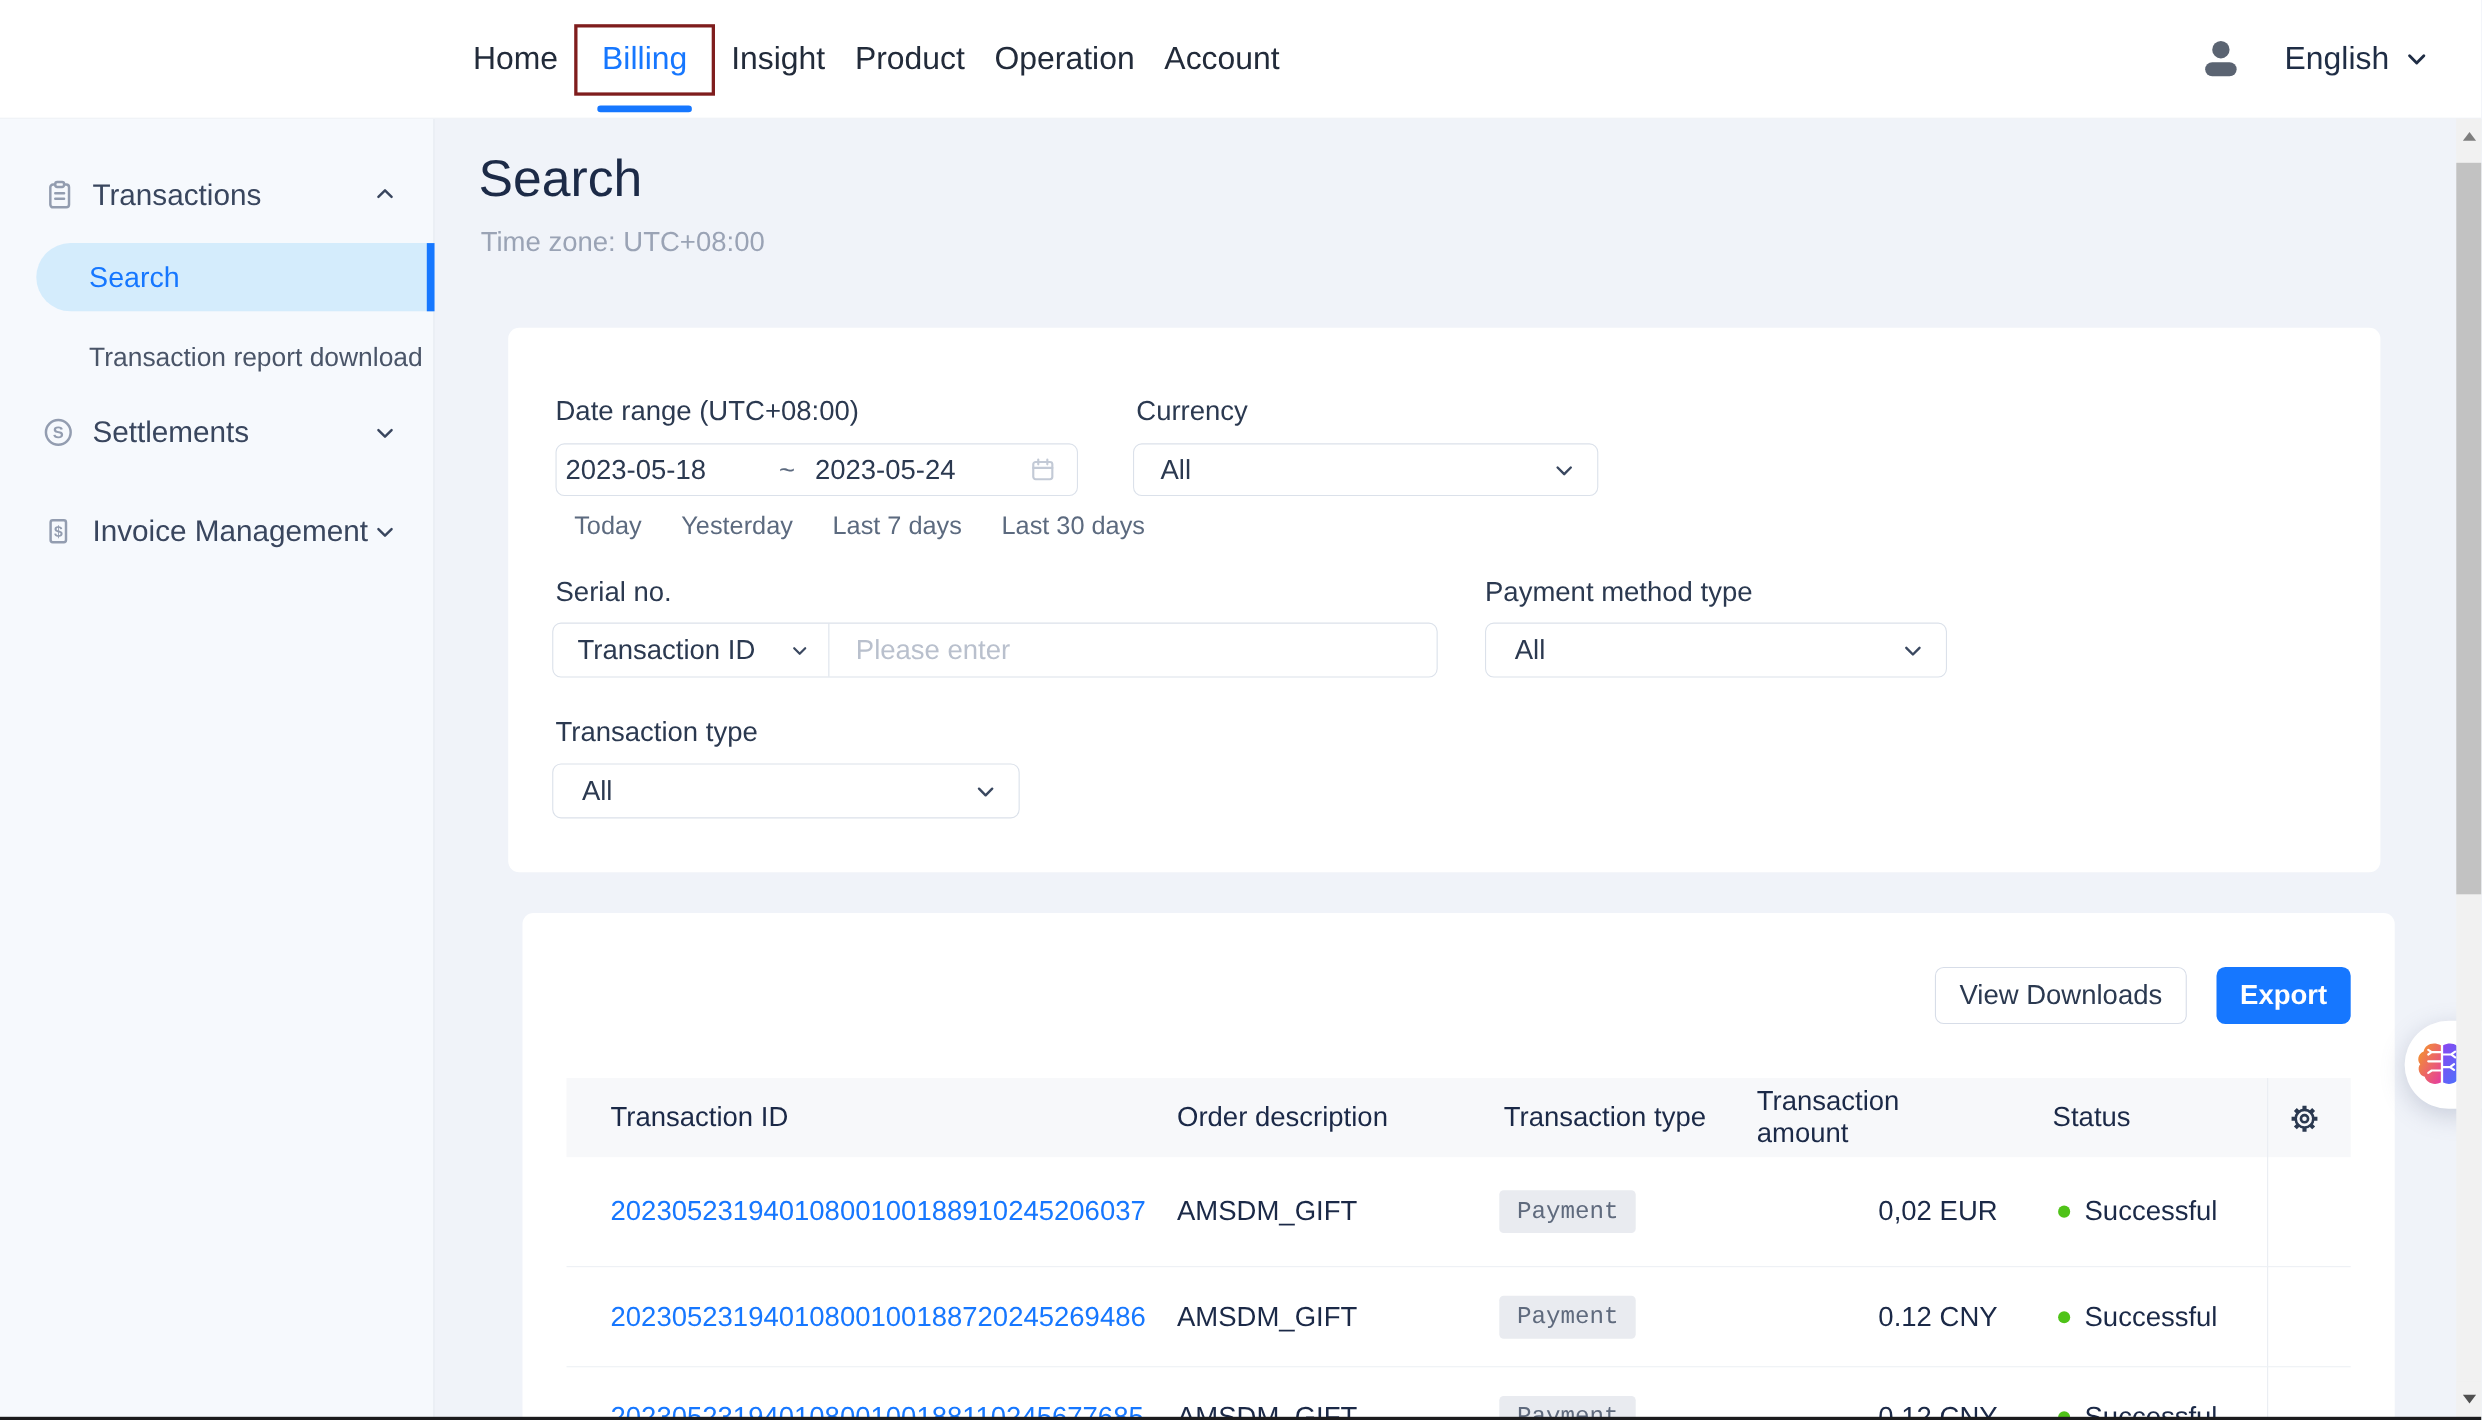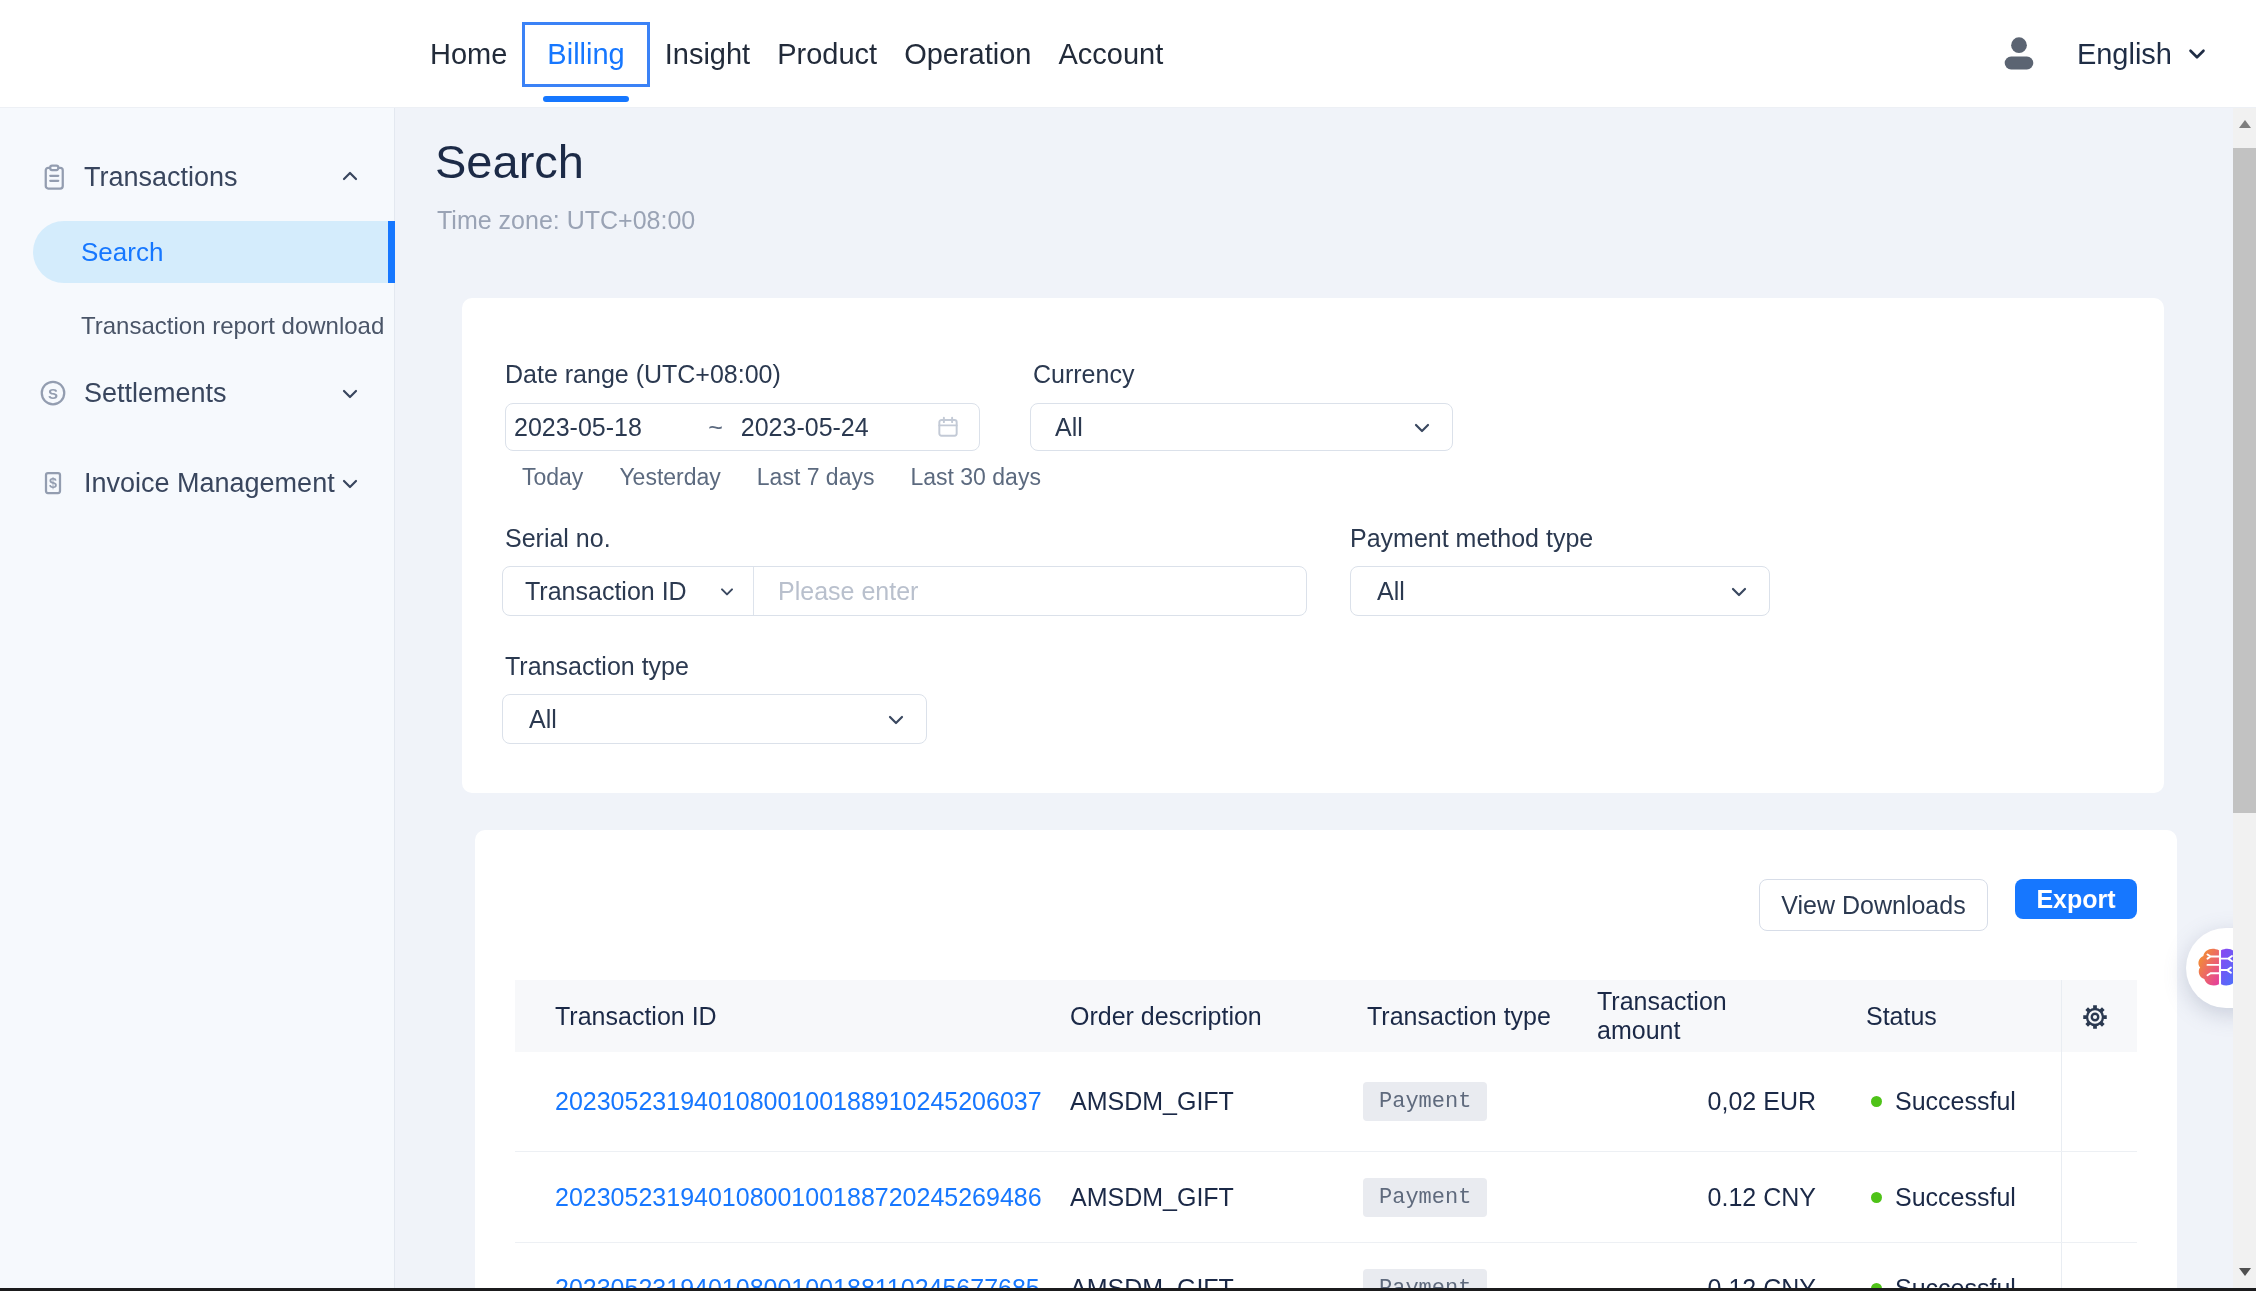--- a/index.html
+++ b/index.html
@@ -11,21 +11,21 @@
   .topbar { position:absolute; left:0; top:0; width:2256px; height:108px; background:#ffffff; border-bottom:1px solid #edf0f5; z-index:10; }
   .brand { position:absolute; left:24px; top:0; height:108px; display:flex; align-items:center; gap:16px; cursor:pointer; }
   .logo-mark { width:54px; height:54px; border-radius:12px; background:#1677ff; display:flex; align-items:center; justify-content:center; }
   .wordmark { position:relative; font-size:45px; font-weight:bold; letter-spacing:-1px; color:#0f1320; }
   .wordmark .i-dot { position:absolute; left:49px; top:3px; width:10px; height:10px; border-radius:50%; background:#1677ff; }
   .tagline { font-size:16px; font-weight:bold; color:#14181f; line-height:20px; letter-spacing:.2px; margin-left:4px; }
 
   .topnav { position:absolute; left:430px; top:0; height:108px; display:flex; align-items:center; gap:27px; }
   .nav-item { font-size:29px; color:#222b3a; cursor:pointer; white-space:nowrap; }
   .nav-item.active { color:#1677ff; }
-  .nav-billing-wrap { position:relative; border:3px solid #3b82f6; padding:13px 22px; margin:16px -12px; }
+  .nav-billing-wrap { position:relative; border:3px solid #7f1d1d; padding:13px 22px; margin:16px -12px; }
   .nav-billing-wrap::after { content:""; position:absolute; left:50%; transform:translateX(-50%); bottom:-18px; width:86px; height:6px; border-radius:3px; background:#1677ff; }
 
   .top-right { position:absolute; right:46px; top:0; height:108px; display:flex; align-items:center; gap:36px; }
   .lang { display:flex; align-items:center; gap:12px; font-size:29px; color:#1f2d45; cursor:pointer; }
 
   
   .sidebar { position:absolute; left:0; top:108px; width:395px; height:1183px; background:#f6f9fd; border-right:1px solid #e3e8f0; z-index:5; }
   .side-row { position:absolute; left:0; width:100%; display:flex; align-items:center; padding:0 32px 0 38px; cursor:pointer; }
   .side-row .lbl { margin-left:16px; font-size:27px; color:#39465e; }
   .side-row .chev { margin-left:auto; display:flex; }
@@ -60,21 +60,21 @@
   .serial-box { left:40px; top:268px; width:805px; height:50px; padding:0; }
   .serial-select { display:flex; align-items:center; width:251px; height:100%; padding:0 16px 0 22px; border-right:1px solid #dde3ec; cursor:pointer; }
   .serial-select .chev { margin-left:auto; display:flex; }
   .serial-input { flex:1; height:100%; border:none; outline:none; background:transparent; padding:0 20px 0 24px; font-size:25px; font-family:"Liberation Sans",sans-serif; color:#2b3950; }
   .serial-input::placeholder { color:#b9c0cd; }
   .pm-box { left:888px; top:268px; width:420px; height:50px; padding:0 18px 0 26px; }
   .tt-box { left:40px; top:396px; width:425px; height:50px; padding:0 18px 0 26px; }
 
   .btn { position:absolute; display:flex; align-items:center; justify-content:center; font-size:25px; border-radius:8px; cursor:pointer; }
   .btn-secondary { left:1284px; top:49px; width:229px; height:52px; background:#fff; border:1px solid #d7dde8; color:#2b3950; }
-  .btn-primary { left:1540px; top:49px; width:122px; height:40px; background:#1677ff; color:#fff; font-weight:bold; border:none; }
+  .btn-primary { left:1540px; top:49px; width:122px; height:52px; background:#1677ff; color:#fff; font-weight:bold; border:none; }
 
   .thead { position:absolute; left:40px; top:150px; width:1622px; height:72px; background:#f7f8fa; }
   .th { position:absolute; top:0; height:72px; display:flex; align-items:center; font-size:25px; color:#1b2947; font-weight:500; }
   .th-id { left:40px; } .th-desc { left:555px; } .th-type { left:852px; }
   .th-amount { left:1082px; width:219px; justify-content:flex-end; }
   .th-status { left:1351px; }
   .gear-btn { position:absolute; left:1563px; top:20px; width:34px; height:34px; display:flex; align-items:center; justify-content:center; cursor:pointer; }
   .col-divider { position:absolute; left:1586px; top:150px; width:1px; height:470px; background:#e9edf2; }
 
   .trow { position:absolute; left:40px; width:1622px; border-bottom:1px solid #edf0f4; }

